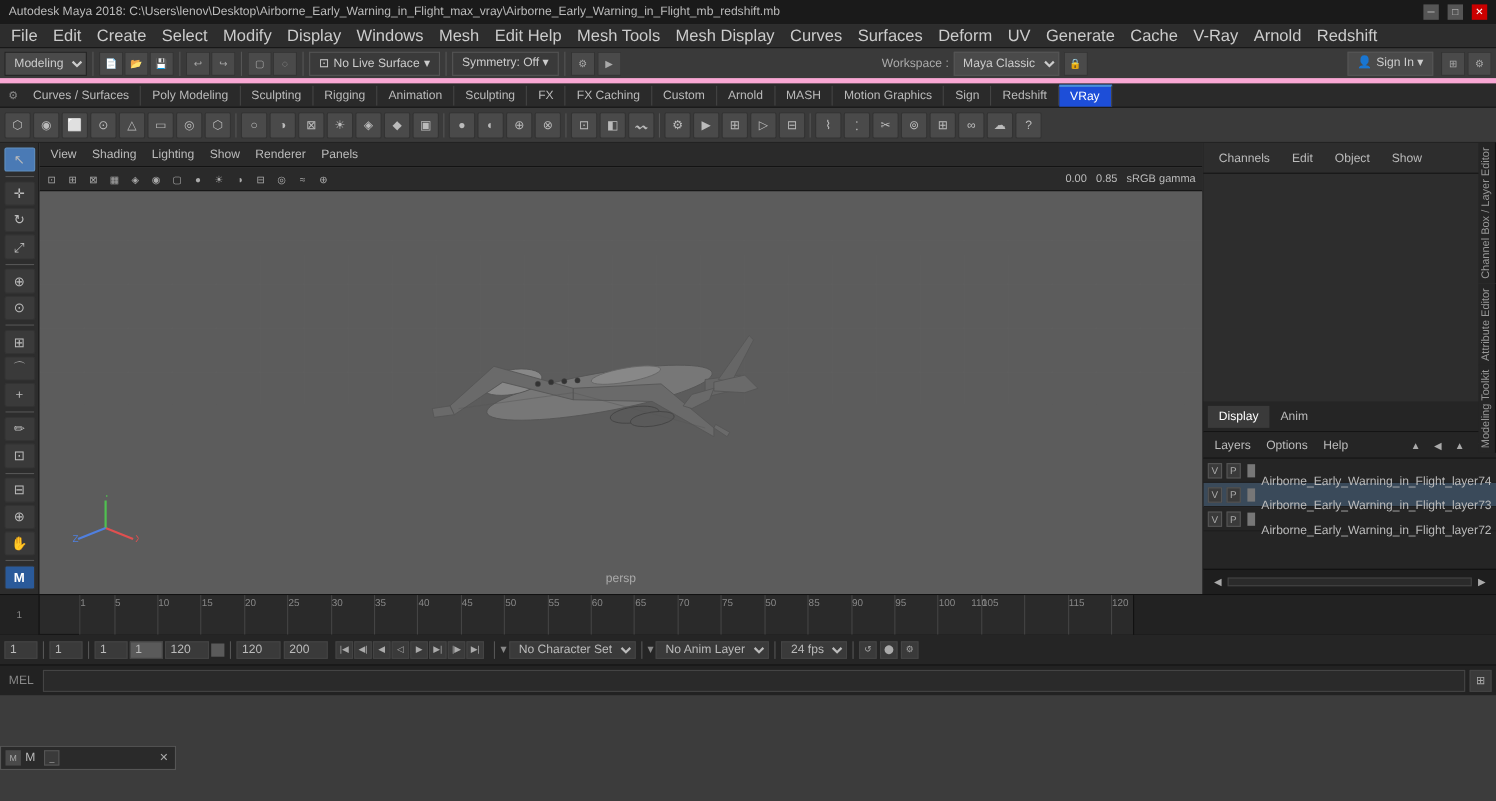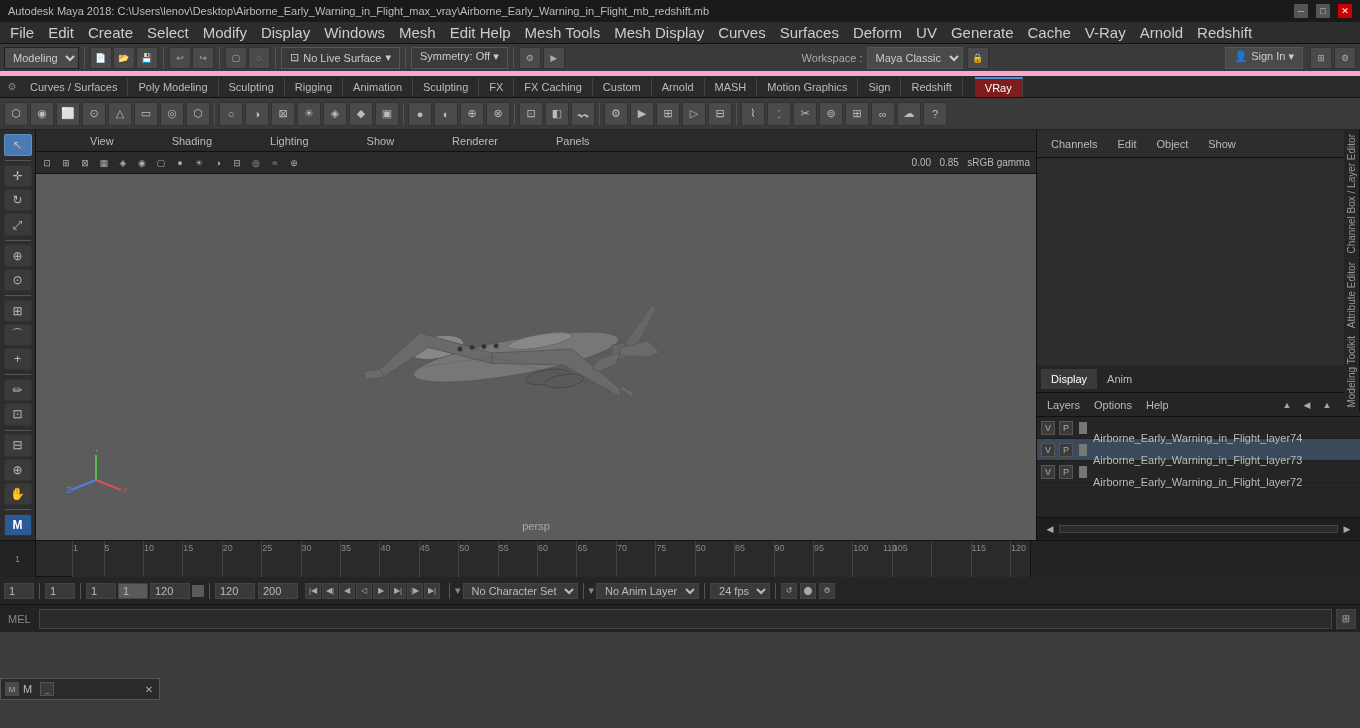--- a/index.html
+++ b/index.html
@@ -149,24 +149,23 @@
     }
     .tab-item {
       padding: 3px 10px;
       cursor: pointer;
       color: #bbb;
       font-size: 11px;
       white-space: nowrap;
       border-right: 1px solid #444;
     }
     .tab-item.active {
-      background: #7f1d1d;
+      background: #1d4ed8;
       color: #fff;
       border-top: 2px solid #4a90d9;
-      margin-left: 12px;
     }
     .tab-settings-btn {
       width: 16px; height: 16px;
       display: flex; align-items: center; justify-content: center;
       cursor: pointer; color: #888; font-size: 10px;
     }
 
     
     #icon-toolbar {
       width: 100%;
@@ -246,21 +245,20 @@
       align-items: center;
       gap: 2px;
       padding: 0 4px;
       border-bottom: 1px solid #111;
     }
     .vp-menu-item {
       padding: 2px 6px;
       color: #bbb;
       font-size: 11px;
       cursor: pointer;
-      margin-left: 44px;
     }
     #viewport-toolbar {
       width: 100%;
       height: 22px;
       background: #2a2a2a;
       display: flex;
       align-items: center;
       padding: 0 2px;
       gap: 1px;
       border-bottom: 1px solid #111;
@@ -306,21 +304,21 @@
 
     
     #axes {
       position: absolute;
       bottom: 30px;
       left: 30px;
     }
 
     
     #right-panel {
-      width: 324px;
+      width: 267px;
       background: #2d2d2d;
       display: flex;
       flex-direction: column;
       border-left: 1px solid #111;
     }
     #channel-header {
       height: 28px;
       background: #2d2d2d;
       display: flex;
       align-items: center;

